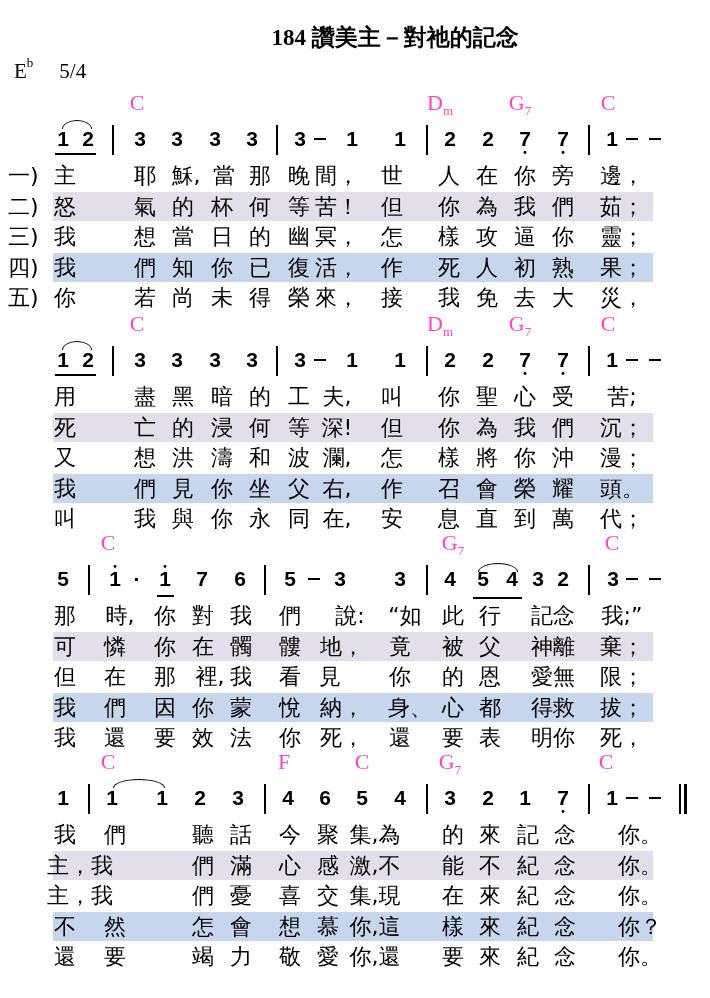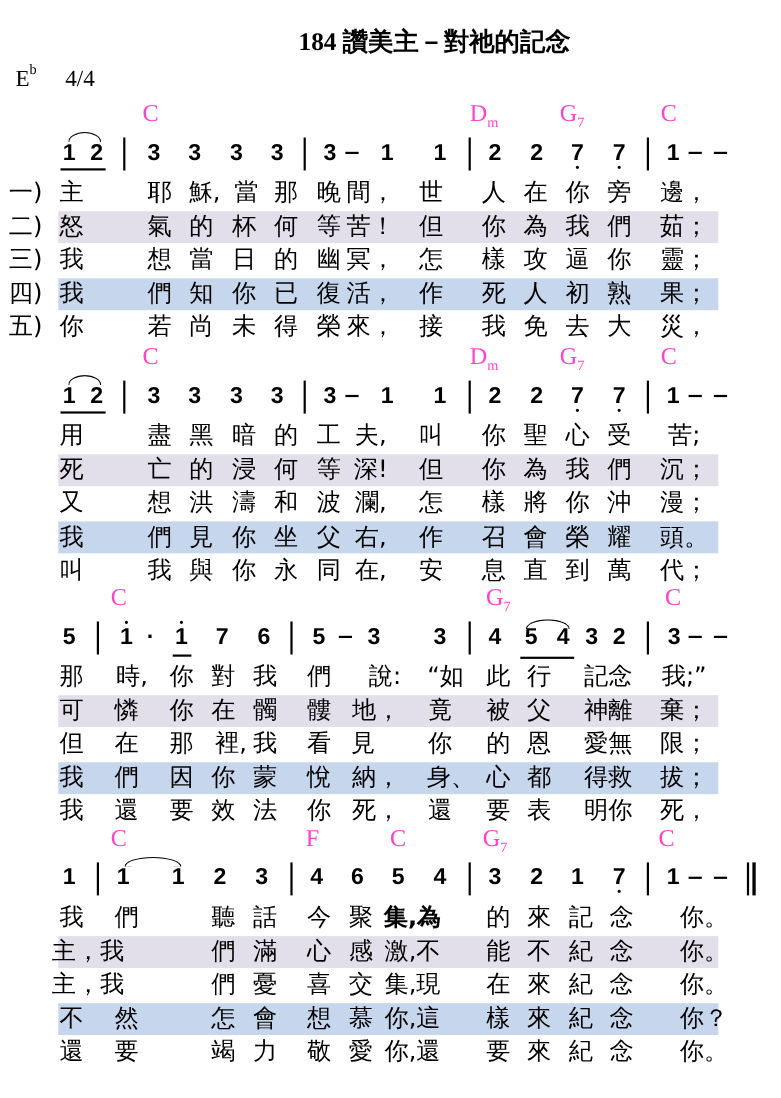--- a/index.html
+++ b/index.html
@@ -25,21 +25,21 @@
   .band { position:absolute; left:53px; width:600px; height:29px; }
   .band.lav { background:#e3dfea; }
   .band.blue { background:#c6d6ec; }
   .lyr { font-family:"DejaVu Sans", sans-serif; font-size:22px; line-height:28px; transform:translateX(-50%); }
   .vlabel { font-family:"DejaVu Sans", sans-serif; font-size:22px; line-height:28px; left:8px; }
 </style>
 </head>
 <body>
 
 <div class="abs title">184  讚美主－對祂的記念</div>
-<div class="abs key"><span>E</span><sup>b</sup><span class="meter">4/4</span></div>
+<div class="abs key"><span>E</span><sup>b</sup><span class="meter">5/4</span></div>
 
 <div id="score">
     <div>
       <div class="band lav" style="top: 191.6px;"></div>
       <div class="band blue" style="top: 252.8px;"></div>
       <div class="abs chord" style="left: 137px; top: 90px;"><span>C</span></div>
       <div class="abs chord" style="left: 440px; top: 90px;"><span>D</span><sub>m</sub></div>
       <div class="abs chord" style="left: 520px; top: 90px;"><span>G</span><sub>7</sub></div>
       <div class="abs chord" style="left: 608px; top: 90px;"><span>C</span></div>
       <div class="abs note" style="left: 63px; top: 127px;"><span>1</span></div>
@@ -344,21 +344,21 @@
       <div class="bar" style="left: 426px; top: 784px;"></div>
       <div class="bar" style="left: 588px; top: 784px;"></div>
       <div class="dash" style="left: 626px; top: 797px;"></div>
       <div class="dash" style="left: 649px; top: 797px;"></div>
       <div class="abs lyr" style="left: 65px; top: 821px;">我</div>
       <div class="abs lyr" style="left: 115px; top: 821px;">們</div>
       <div class="abs lyr" style="left: 203px; top: 821px;">聽</div>
       <div class="abs lyr" style="left: 241px; top: 821px;">話</div>
       <div class="abs lyr" style="left: 290px; top: 821px;">今</div>
       <div class="abs lyr" style="left: 328px; top: 821px;">聚</div>
-      <div class="abs lyr" style="left: 375px; top: 821px; font-weight: bold;">集,為</div>
+      <div class="abs lyr" style="left: 375px; top: 821px;">集,為</div>
       <div class="abs lyr" style="left: 453px; top: 821px;">的</div>
       <div class="abs lyr" style="left: 490px; top: 821px;">來</div>
       <div class="abs lyr" style="left: 528px; top: 821px;">記</div>
       <div class="abs lyr" style="left: 565px; top: 821px;">念</div>
       <div class="abs lyr" style="left: 640px; top: 821px;">你。</div>
       <div class="abs lyr" style="left: 80px; top: 851.6px;">主，我</div>
       <div class="abs lyr" style="left: 203px; top: 851.6px;">們</div>
       <div class="abs lyr" style="left: 241px; top: 851.6px;">滿</div>
       <div class="abs lyr" style="left: 290px; top: 851.6px;">心</div>
       <div class="abs lyr" style="left: 328px; top: 851.6px;">感</div>

